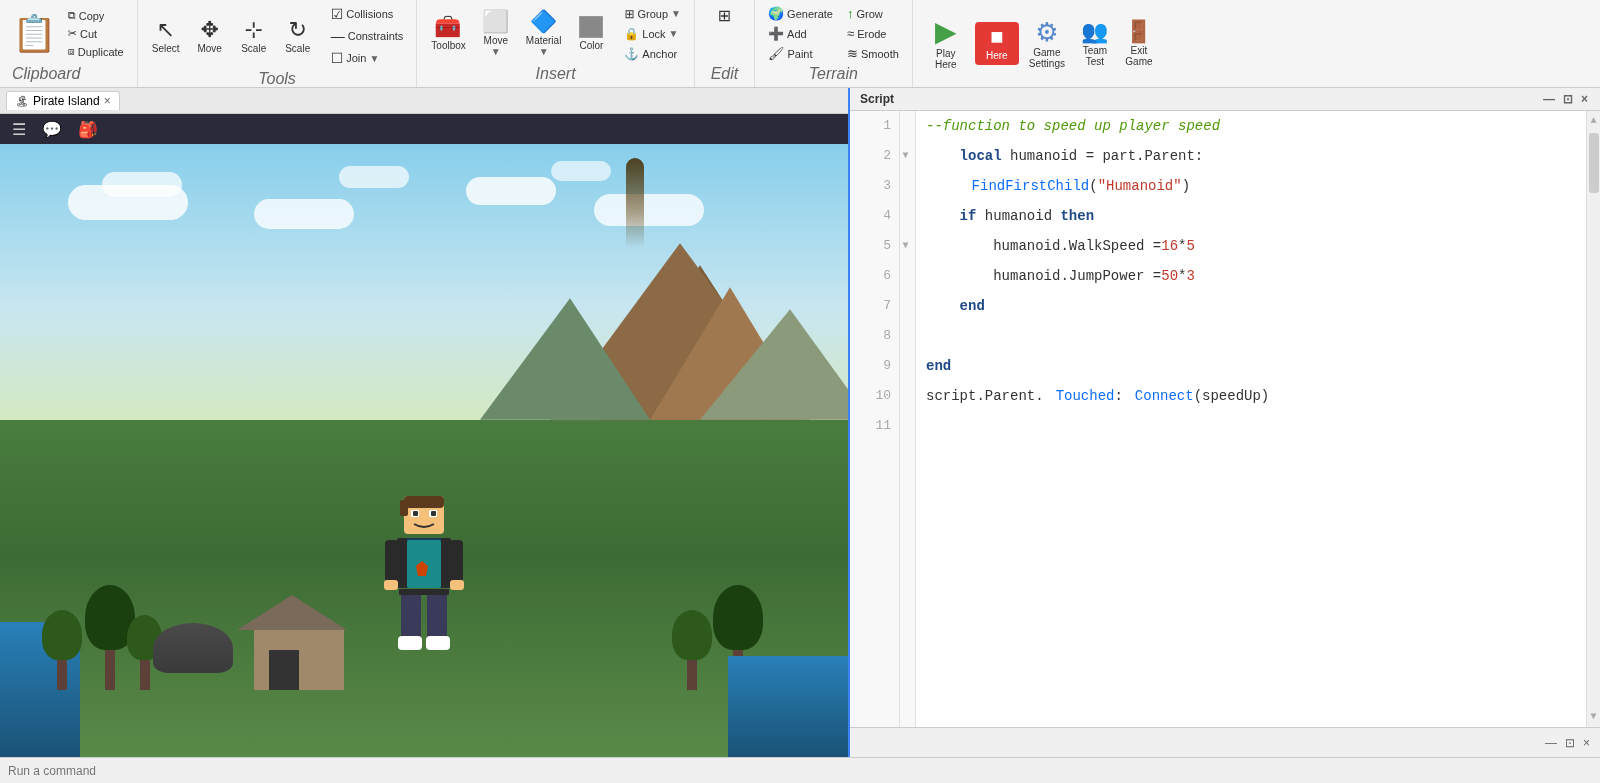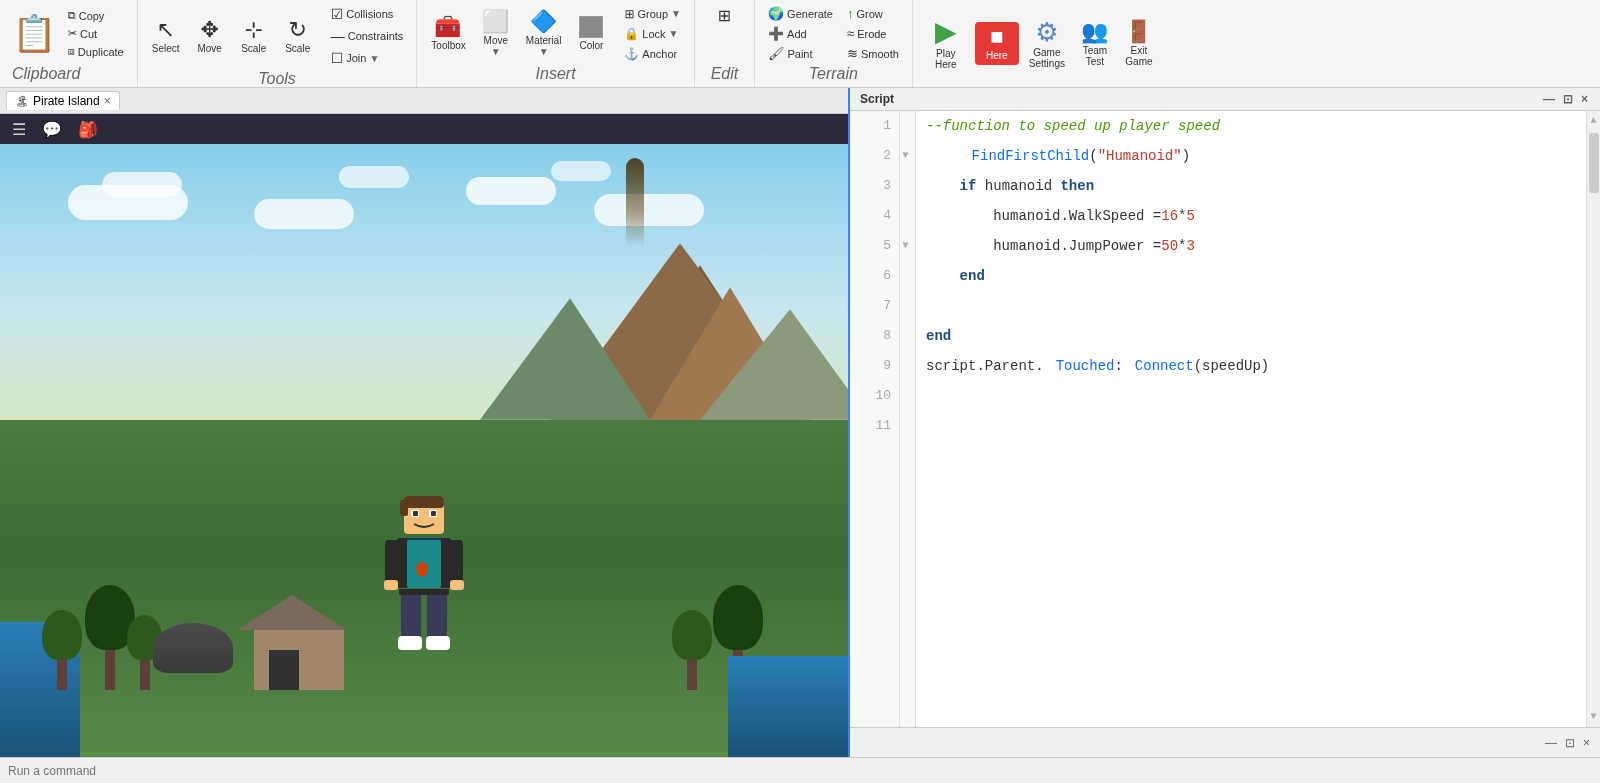--- a/index.html
+++ b/index.html
@@ -756,20 +756,25 @@
         <div style="height:30px;"></div>
       </div>
 
       <div class="code-area">
 
         <div class="code-line">
           <span class="c-comment">--function to speed up player speed</span>
         </div>
 
 
+        <div class="code-line">
+          <span class="c-plain">&nbsp;&nbsp;&nbsp;&nbsp;</span>
+          <span class="c-keyword">local</span>
+          <span class="c-plain">&nbsp;humanoid = part.Parent:</span>
+        </div>
 
         <div class="code-line">
           <span class="c-plain">&nbsp;&nbsp;&nbsp;&nbsp;</span>
           <span class="c-method">FindFirstChild</span>
           <span class="c-plain">(</span>
           <span class="c-string">"Humanoid"</span>
           <span class="c-plain">)</span>
         </div>
 
         <div class="code-line">

